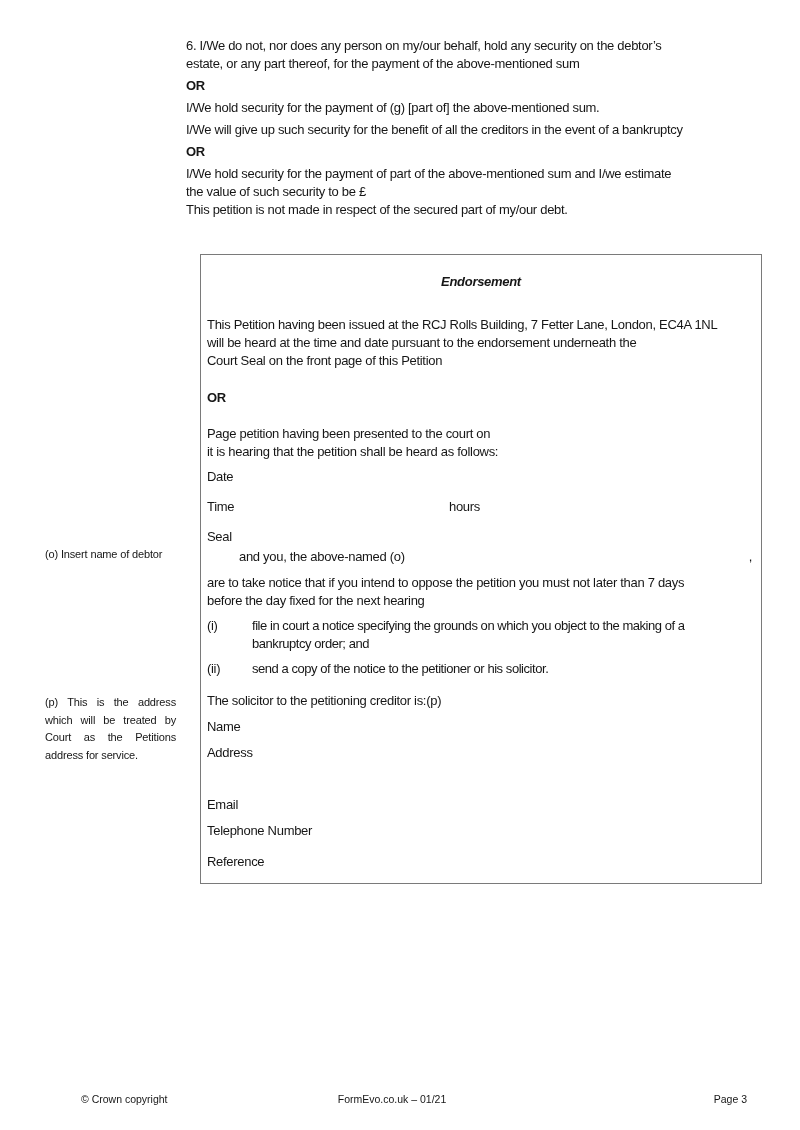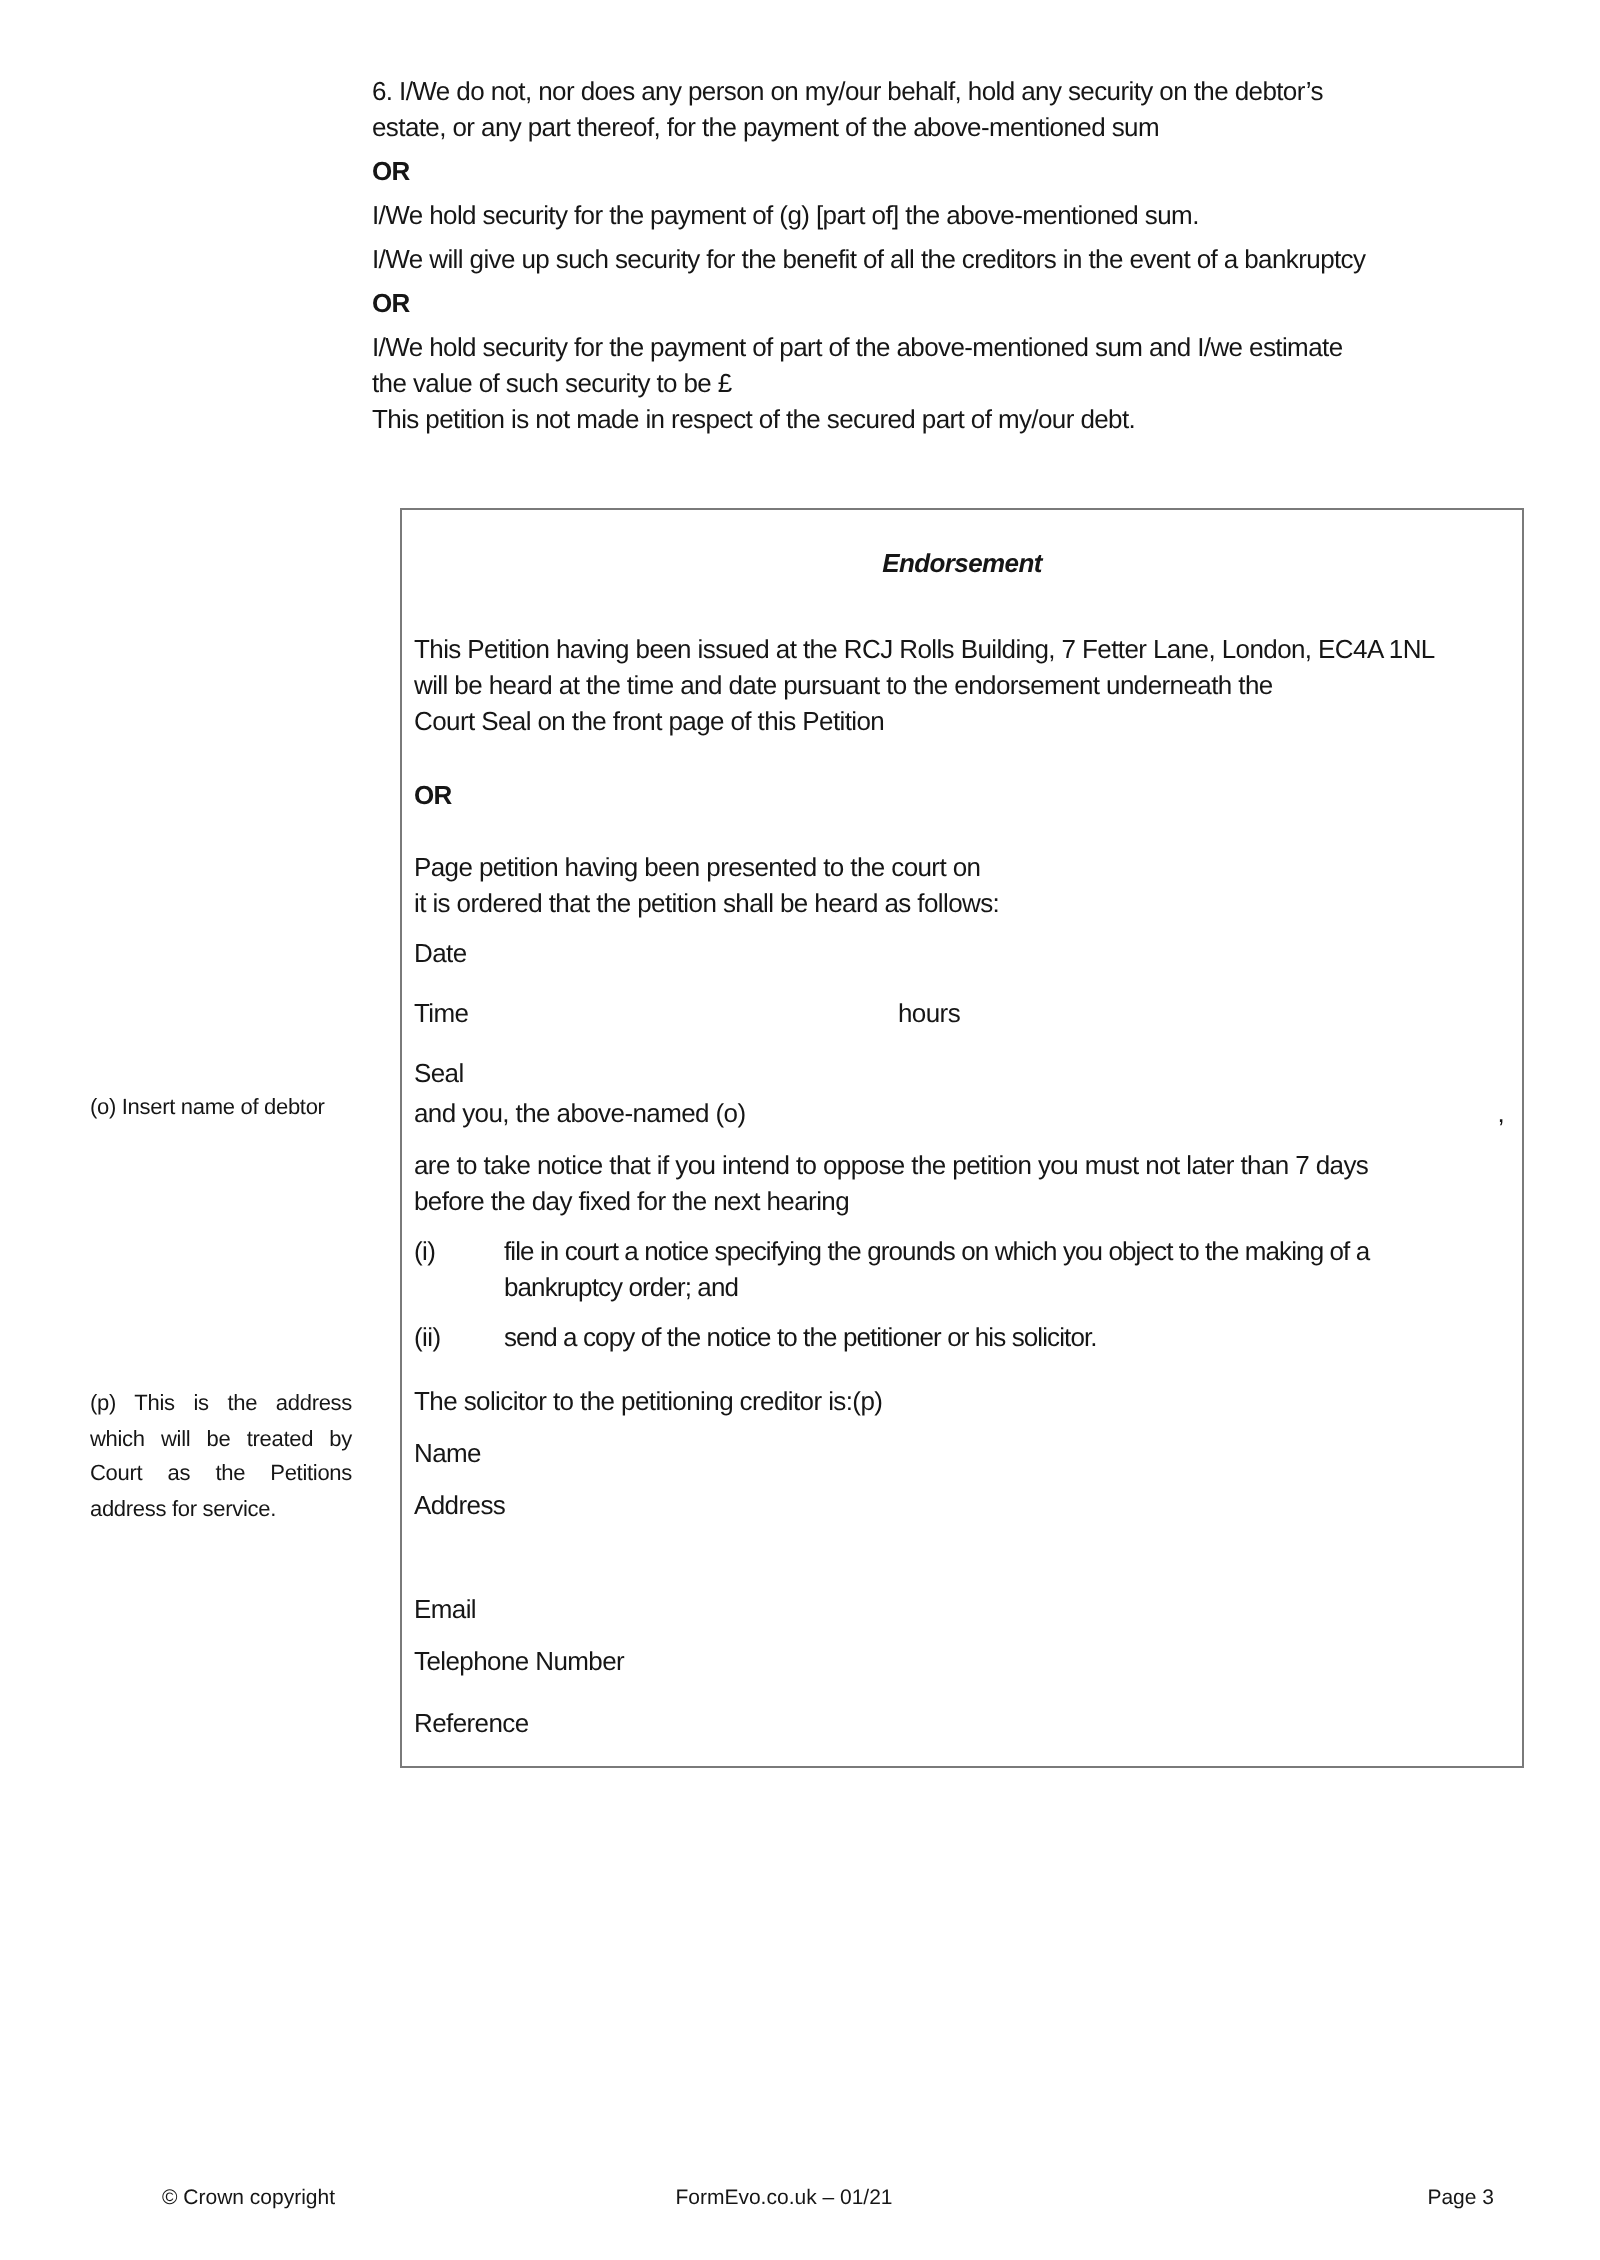--- a/index.html
+++ b/index.html
@@ -68,33 +68,33 @@
   <div class="row txt" style="top:61px;">
     <div>This Petition having been issued at the RCJ Rolls Building, 7 Fetter Lane, London, EC4A 1NL</div>
     <div>will be heard at the time and date pursuant to the endorsement underneath the</div>
     <div>Court Seal on the front page of this Petition</div>
   </div>
 
   <div class="row txt b" style="top:134px;">OR</div>
 
   <div class="row txt" style="top:170px;">
     <div>Page petition having been presented to the court on</div>
-    <div>it is ordered that the petition shall be heard as follows:</div>
+    <div>it is hearing that the petition shall be heard as follows:</div>
   </div>
 
   <div class="row txt" style="top:213px;">Date</div>
 
   <div class="row txt" style="top:243px;right:25px;">
     <span>Time</span>
     <span style="position:absolute;left:242px;">hours</span>
   </div>
 
   <div class="row txt" style="top:273px;">Seal</div>
 
-  <div class="row txt flexline" style="top:293px;">
+  <div class="row txt flexline" style="top:293px;margin-left:32px;">
     <span>and you, the above-named (o)</span>
     <span>,</span>
   </div>
   <div class="row txt" style="top:319px;">
     <div>are to take notice that if you intend to oppose the petition you must not later than 7 days</div>
     <div>before the day fixed for the next hearing</div>
   </div>
 
   <div class="row txt item" style="top:362px;">
     <span class="marker">(i)</span><span class="lines">

